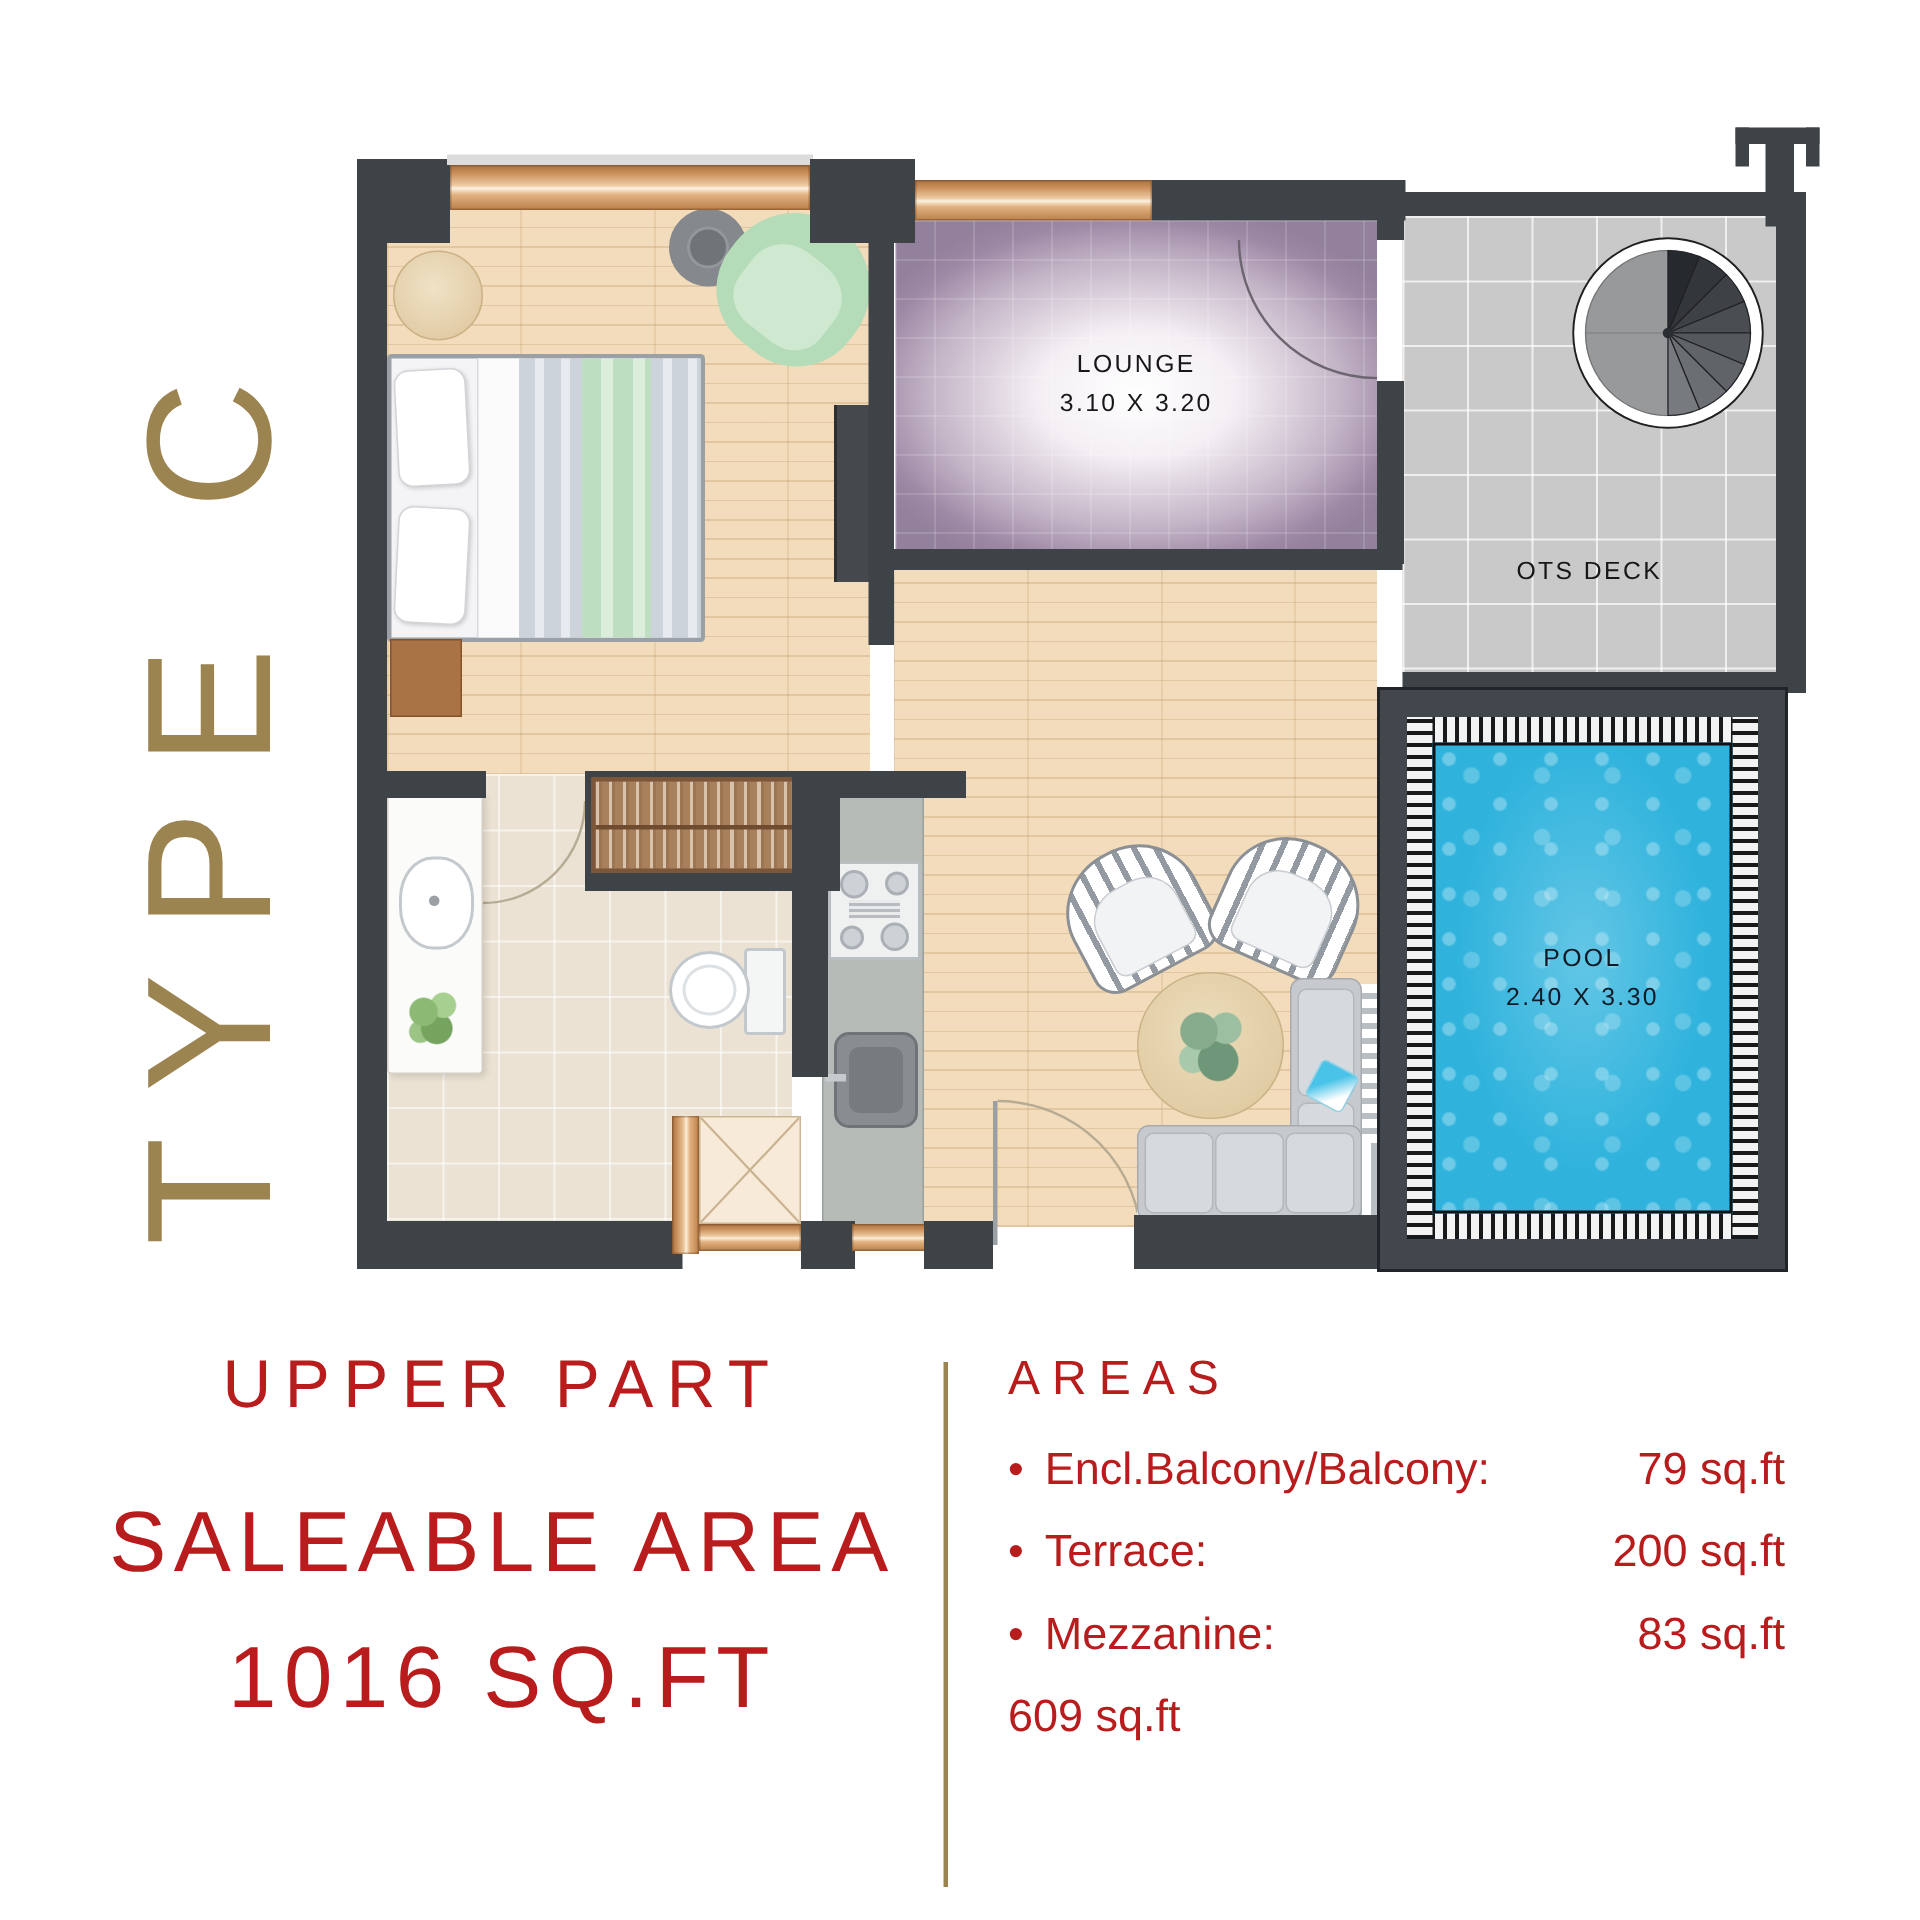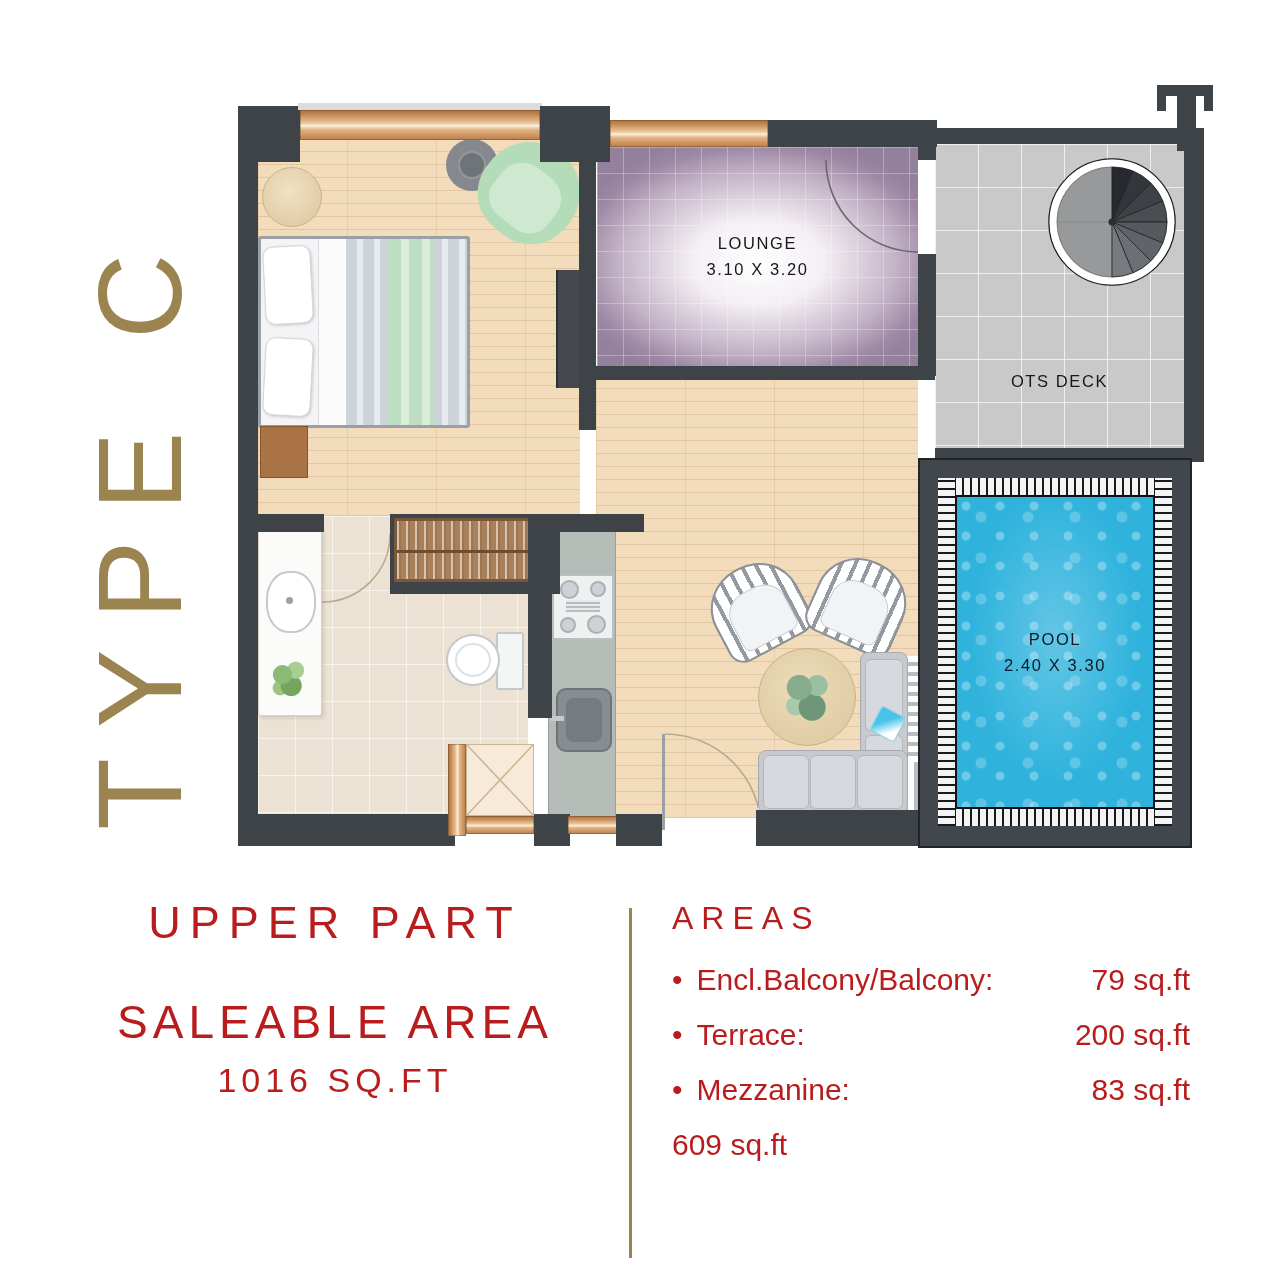--- a/index.html
+++ b/index.html
@@ -7,22 +7,22 @@
           font-family:"Liberation Sans",sans-serif;}
   .abs{position:absolute;}
 
   
   .gold{color:#b91c1c;}
   #typec{position:absolute;top:527px;left:140px;transform:translate(-50%,-50%) rotate(-90deg);
          white-space:nowrap;font-size:118px;letter-spacing:30px;color:#9c8451;
          font-family:"Liberation Sans",sans-serif;font-weight:400;}
   #footer-left{position:absolute;left:55px;top:897px;width:560px;text-align:center;}
   #footer-left .l1{font-size:45px;letter-spacing:9px;margin-bottom:46px;}
-  #footer-left .l2{font-size:46px;letter-spacing:5px;margin-bottom:12px;}
-  #footer-left .l3{font-size:34px;letter-spacing:5px;}
+  #footer-left .l2{font-size:57px;letter-spacing:5px;margin-bottom:24px;}
+  #footer-left .l3{font-size:58px;letter-spacing:5px;}
   #divider{position:absolute;left:629px;top:908px;width:3px;height:350px;background:#9c8451;}
   #areas{position:absolute;left:672px;top:900px;width:518px;}
   #areas .hd{font-size:32px;letter-spacing:8px;margin-bottom:26px;}
   .arow{display:flex;justify-content:space-between;align-items:baseline;
         font-size:30px;margin-bottom:21px;}
   .arow .lbl::before{content:"\2022";margin-right:14px;}
 
   
   #plan{position:absolute;left:228px;top:68px;width:984px;height:784px;}
   .w{position:absolute;background:#3e4347;}

